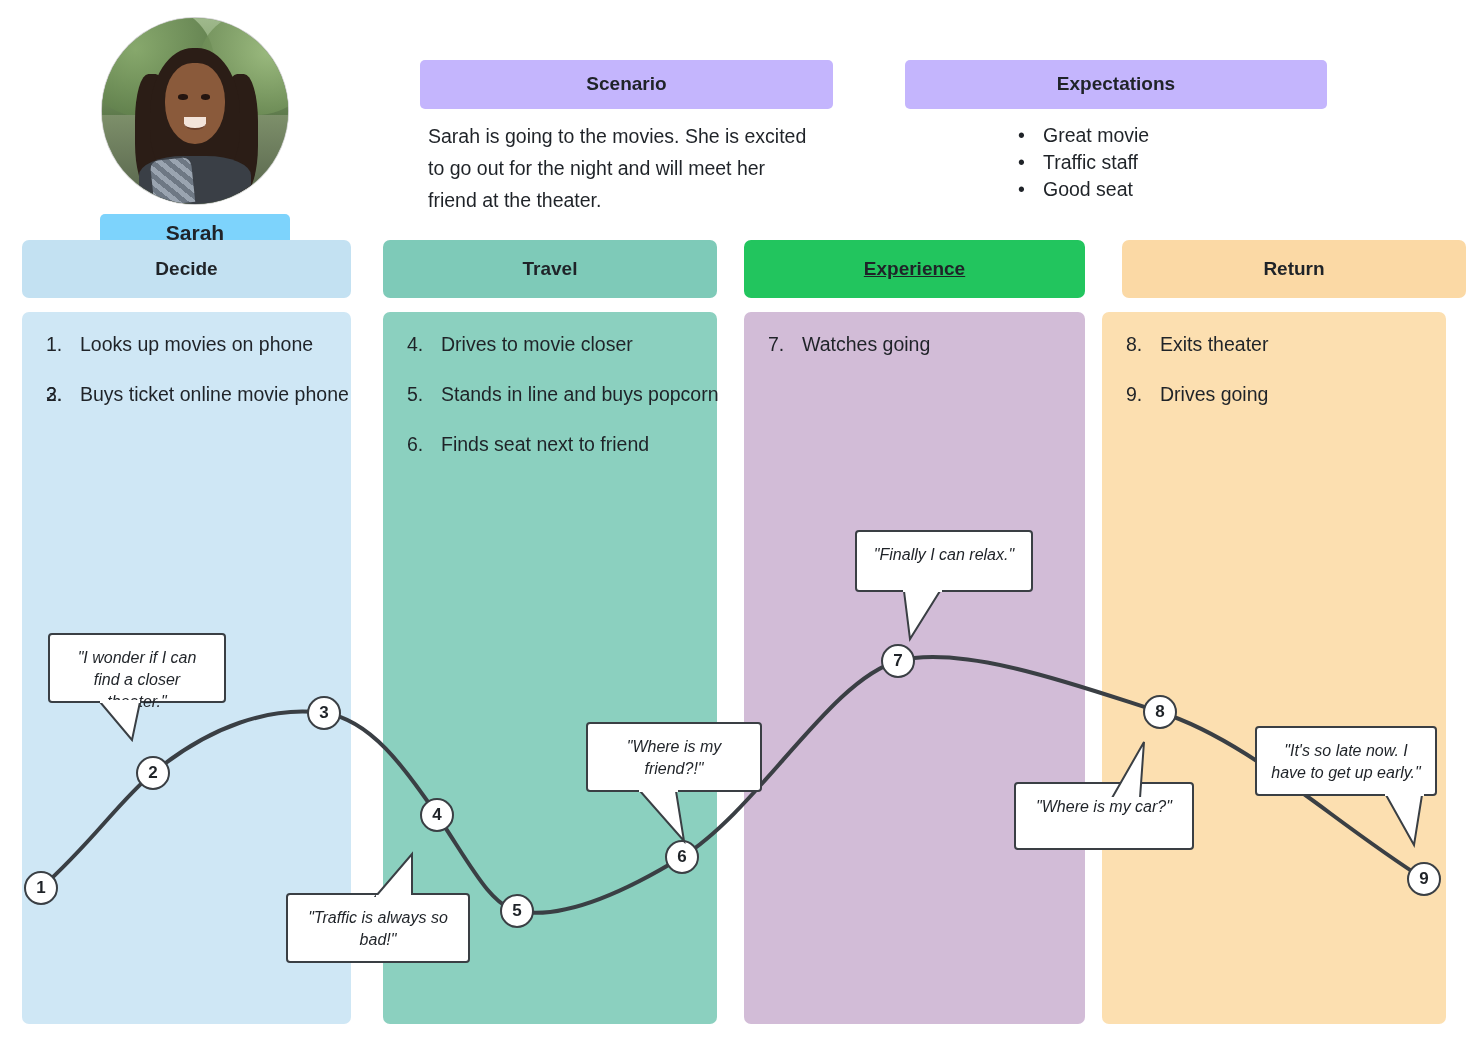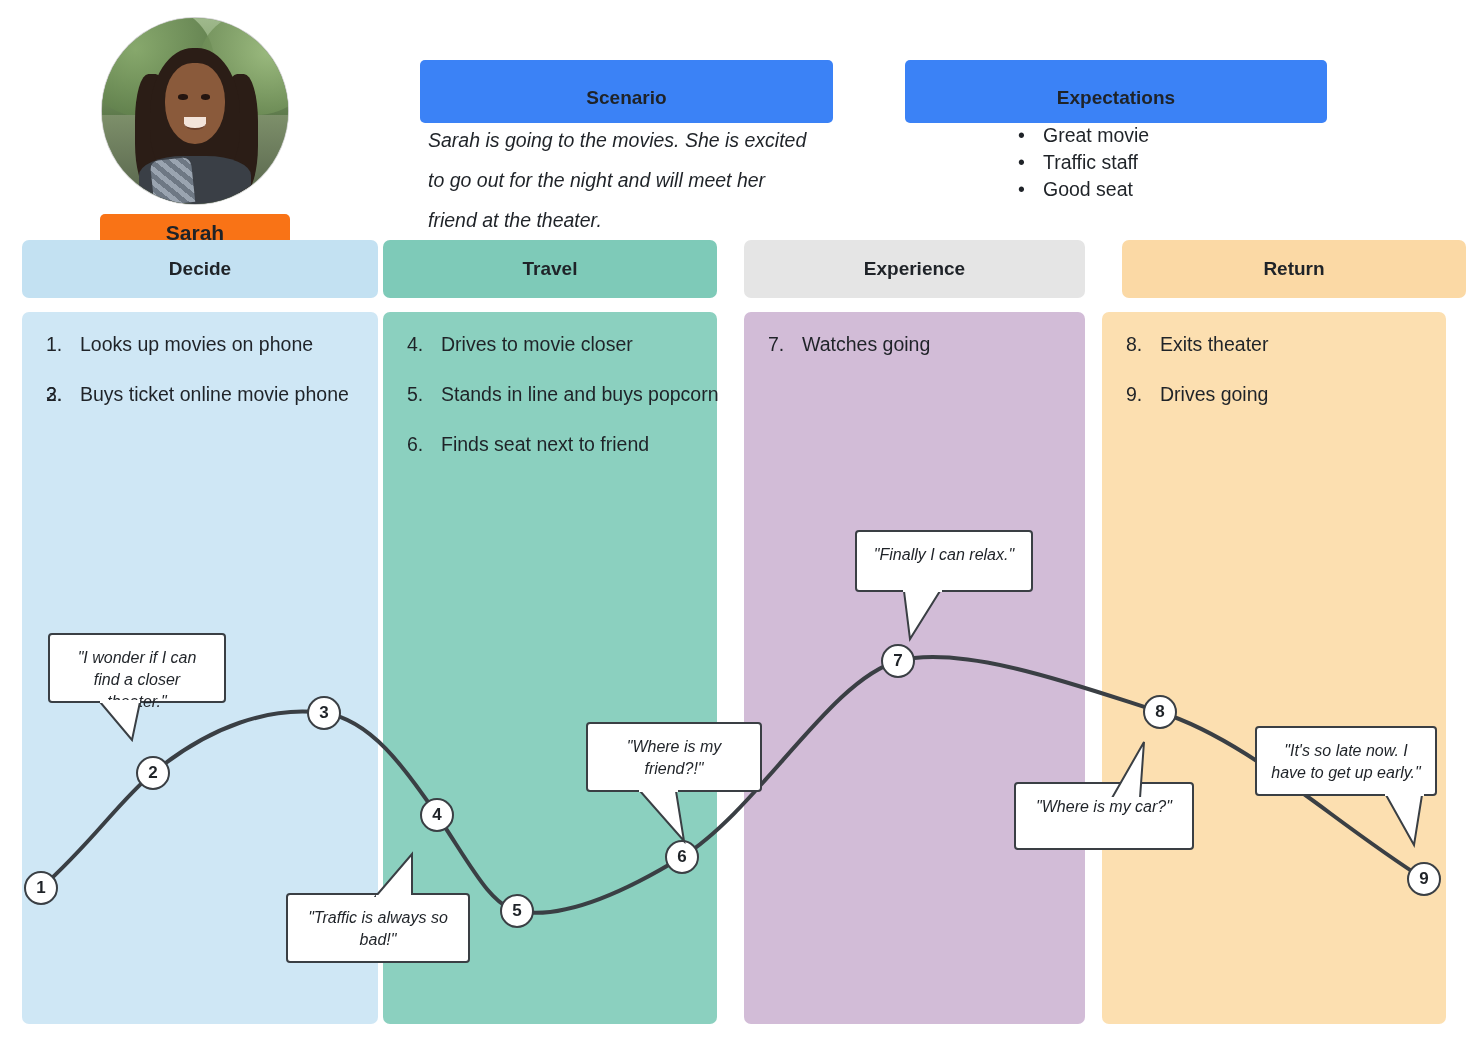--- a/index.html
+++ b/index.html
@@ -92,50 +92,49 @@
     background: #3a3f46;
   }
   .avatar .scarf {
     position: absolute; left: 27%; bottom: 0; width: 22%; height: 24%;
     background: repeating-linear-gradient(45deg, #6e7884 0 5px, #9aa4b0 5px 10px);
     border-radius: 20% 20% 0 0;
     transform: rotate(-6deg);
   }
   .persona-name {
     margin-top: 10px;
-    background: #f97316;
+    background: #7dd3fc;
     border-radius: 5px;
     padding: 7px 0 8px;
     font-size: 21px;
     font-weight: bold;
     color: #1f2328;
   }
 
   
   .hdr-box {
     position: absolute;
-    background: #3b82f6;
+    background: #c4b5fd;
     border-radius: 5px;
     text-align: center;
     font-size: 19px;
     font-weight: bold;
-    padding: 27px 0 14px;
+    padding: 13px 0 14px;
   }
   #scenario-header { left: 420px; top: 60px; width: 413px; }
   #expect-header  { left: 905px; top: 60px; width: 422px; }
 
   .scenario-text {
     position: absolute;
     left: 428px;
     top: 120px;
     width: 390px;
     font-size: 19.5px;
-    line-height: 40px;
-    color: #1f2328;
-    font-style: italic;
+    line-height: 32px;
+    color: #1f2328;
   }
   .expect-list {
     position: absolute;
     left: 1010px;
     top: 122px;
     margin: 0;
     padding: 0;
     list-style: none;
     font-size: 19.5px;
     line-height: 27px;
@@ -175,21 +174,21 @@
     margin-bottom: 22px;
     position: relative;
     padding-left: 34px;
   }
   .stage-items .item .num {
     position: absolute;
     left: 0; top: 0;
   }
 
   
-  .col0 { left: 22px;   width: 356px; }
+  .col0 { left: 22px;   width: 329px; }
   .col1 { left: 383px;  width: 334px; }
   .col2 { left: 744px;  width: 341px; }
   .col3 { left: 1102px; width: 344px; }
 
   .items0 { left: 46px;   width: 312px; }
   .items1 { left: 407px;  width: 312px; }
   .items2 { left: 768px;  width: 308px; }
   .items3 { left: 1126px; width: 312px; }
 
   
@@ -270,21 +269,21 @@
     <span>Traffic staff</span>
   </li>
   <li>
     <span class="bullet">•</span>
     <span>Good seat</span>
   </li>
 </ul>
 
 <div class="stage-head col0" id="stage-head-0" style="background: rgb(195, 225, 242);">Decide</div>
 <div class="stage-head col1" id="stage-head-1" style="background: rgb(126, 202, 184);">Travel</div>
-<div class="stage-head col2" id="stage-head-2" style="background: #e5e5e5;">Experience</div>
+<div class="stage-head col2" id="stage-head-2" style="background: #22c55e; text-decoration: underline;">Experience</div>
 <div class="stage-head col3" id="stage-head-3" style="background: rgb(251, 217, 165); margin-left: 20px;">Return</div>
 
 <div class="stage-body col0" id="stage-body-0" style="background: rgb(207, 231, 245);"></div>
 <div class="stage-body col1" id="stage-body-1" style="background: rgb(139, 208, 191);"></div>
 <div class="stage-body col2" id="stage-body-2" style="background: rgb(210, 188, 215);"></div>
 <div class="stage-body col3" id="stage-body-3" style="background: rgb(252, 223, 176);"></div>
 
 <div class="stage-items items0">
   <div class="item">
     <span class="num">1.</span>

